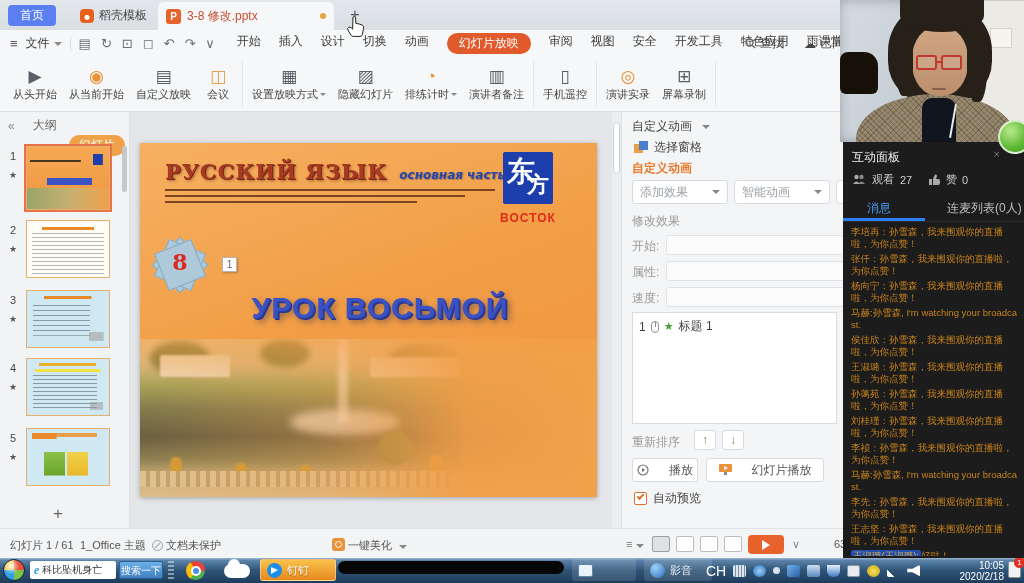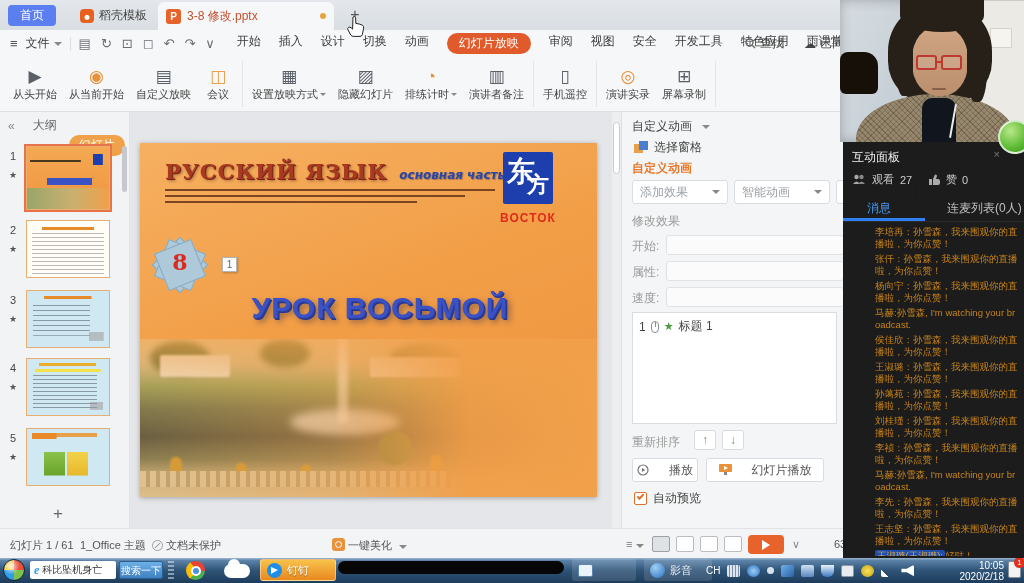--- a/index.html
+++ b/index.html
@@ -262,21 +262,21 @@
   .ch-title { position:absolute; left:9px; top:7px; font-size:12px; color:#eee; }
   .ch-close { position:absolute; right:24px; top:6px; font-size:11px; color:#777; }
   .ch-stats { position:absolute; left:9px; top:30px; display:flex; align-items:center; gap:6px;
     font-size:11px; color:#ccc;text-align:right; }
   .ch-stat2 { position:absolute; left:86px; top:30px; display:flex; align-items:center; gap:5px;
     font-size:11px; color:#ccc; }
   .ch-tab1 { position:absolute; left:24px; top:58px; font-size:12px; color:#4c9bf5; }
   .ch-tab2 { position:absolute; left:104px; top:58px; font-size:12px; color:#c0c0c0; }
   .ch-underline { position:absolute; left:0; top:76px; width:82px; height:3px; background:#2f7ff7; }
   .ch-div { position:absolute; left:0; top:79px; width:181px; height:1px; background:#2a2a2a; }
-  #chat-msgs { position:absolute; left:8px; right:4px; top:84px; bottom:2px; overflow:hidden;margin-left:24px; }
+  #chat-msgs { position:absolute; left:8px; right:4px; top:84px; bottom:2px; overflow:hidden; }
   .msg { font-size:9.5px; line-height:12px; color:#c8831c; margin-bottom:3px; word-break:break-all; }
   .mname.hl { background:#1e4fae; color:#e8a83c; border-radius:2px; padding:0 2px; }
   .greenbtn { position:absolute; left:998px; top:120px; width:34px; height:34px; border-radius:50%; z-index:50;
     background:radial-gradient(circle at 35% 30%,#b8e98a,#5cb832 60%,#3f9622);
     border:2px solid rgba(255,255,255,.75); }
 
   .cursor { position:absolute; z-index:99; }
   svg.icon { display:block; }
 </style>
 </head>
@@ -598,21 +598,21 @@
     </div>
     <div class="blackbar"></div>
     <div class="tb-app" style="left:572px;width:64px;">
       <span class="appwin-ic"></span>
     </div>
     <div class="tb-app" style="left:644px;width:68px;">
       <span class="player-ic"></span>
       <span class="tb-applabel">影音</span>
     </div>
     <div class="tray">
-      <span style="font-size:10px;">CH</span>
+      <span style="font-size:14px;">CH</span>
       <span class="tray-ic" style="background:repeating-linear-gradient(90deg,#dfe6ee 0 2px,#7a90a8 2px 3px);"></span>
       <span class="tray-ic" style="border-radius:50%;background:radial-gradient(#9fd0f5,#2a6fc0);"></span>
       <span class="tray-ic" style="width:7px;height:7px;background:#d8e2ec;border-radius:50%;"></span>
       <span class="tray-ic" style="background:linear-gradient(135deg,#6fb2e8,#2a5fa8);"></span>
       <span class="tray-ic" style="background:linear-gradient(#cfe2f2,#5a86c0);"></span>
       <span class="tray-ic" style="border-radius:0 0 6px 6px;background:linear-gradient(#eaf2fa,#3a78c2);"></span>
       <span class="tray-ic" style="background:#e8ecf0;border:1px solid #8a98a8;"></span>
       <span class="tray-ic" style="border-radius:50%;background:radial-gradient(#f8e25a,#c8a018);"></span>
       <span class="tray-ic" style="background:linear-gradient(to top right,#fff 30%,transparent 30%) ;"></span>
       <span class="tray-ic" style="clip-path:polygon(0 35%,40% 35%,100% 0,100% 100%,40% 65%,0 65%);background:#fff;"></span>

